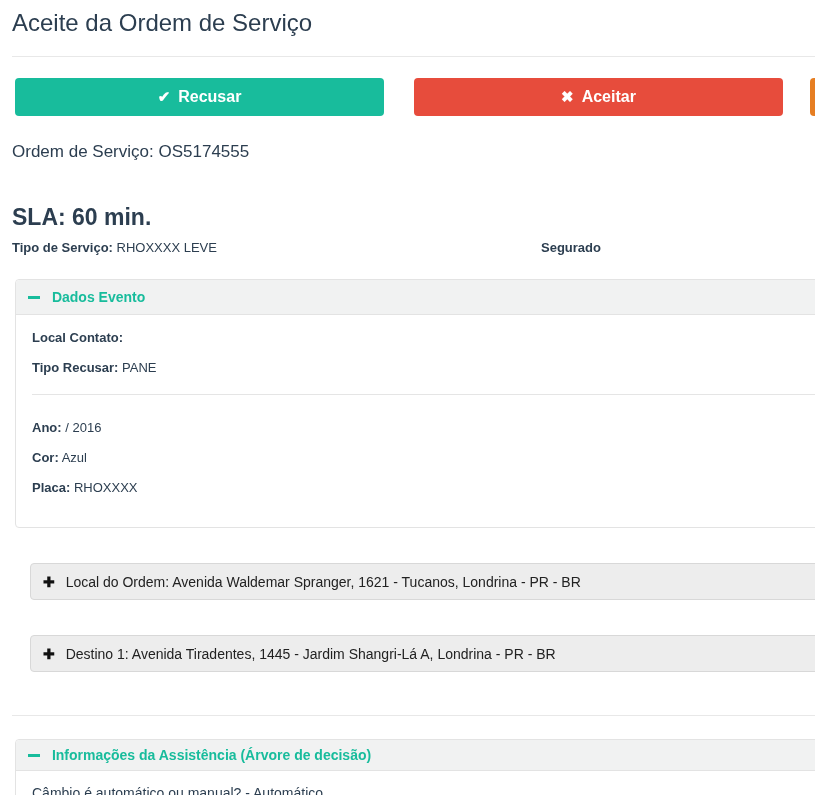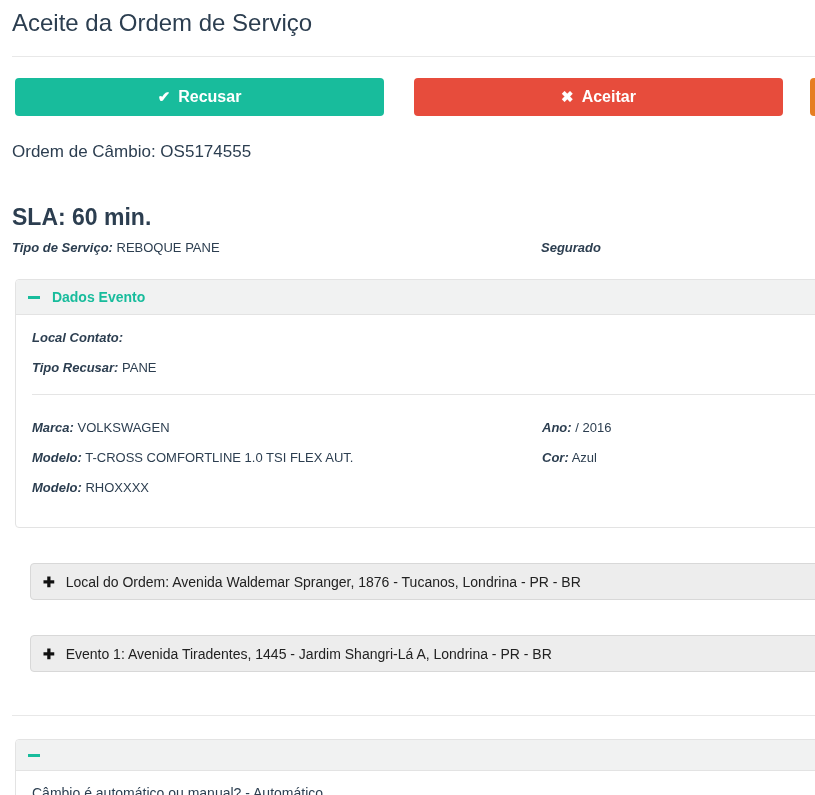--- a/index.html
+++ b/index.html
@@ -35,21 +35,21 @@
   .btn-refuse { background: #e74c3c; margin-right: 27px; }
   .btn-extra  { background: #e67e22; }
 
   .order-line { margin-top: 26px; font-size: 17px; line-height: 20px; }
   .sla-line   { margin-top: 42px; font-size: 23px; font-weight: bold; line-height: 26px; }
 
   .service-row {
     margin-top: 10px; display: grid; grid-template-columns: 529px auto;
     font-size: 13px; line-height: 15px;
   }
-  .lbl { font-weight: bold; font-style: italic; }
+  .lbl { font-weight: bold; }
 
   .panel {
     margin: 24px 0 0 3px; width: 1164px;
     border: 1px solid #e3e3e3; border-radius: 4px; background: #fff;
   }
   .panel-heading {
     background: #f1f2f2; border-bottom: 1px solid #e3e3e3;
     border-radius: 4px 4px 0 0;
     padding: 9px 12px; line-height: 16px;
     font-size: 14px; font-weight: bold; color: #18bc9c;
@@ -101,30 +101,30 @@
     <button class="btn btn-refuse">
       <i class="ico">✖</i>
       <span>Aceitar</span>
     </button>
     <button class="btn btn-extra">
       <span></span>
     </button>
   </div>
 
   <div class="order-line">
-    <span>Ordem de Câmbio:</span>
+    <span>Ordem de Serviço:</span>
     <span>OS5174555</span>
   </div>
 
   <div class="sla-line">SLA: 60 min.</div>
 
   <div class="service-row">
     <div>
       <span class="lbl">Tipo de Serviço:</span>
-      <span>REBOQUE PANE</span>
+      <span>RHOXXXX LEVE</span>
     </div>
     <div class="lbl">Segurado</div>
   </div>
 
   <div class="panel">
     <div class="panel-heading">
       <span class="minus-icon"></span>
       <span>Dados Evento</span>
     </div>
     <div class="panel-body">
@@ -132,61 +132,54 @@
         <span class="lbl">Local Contato:</span>
         <span></span>
       </div>
       <div class="frow">
         <span class="lbl">Tipo Recusar:</span>
         <span>PANE</span>
       </div>
       <hr class="inner-hr">
       <div class="frow frow2">
         <div>
-          <span class="lbl">Marca:</span>
-          <span>VOLKSWAGEN</span>
-        </div>
-        <div>
           <span class="lbl">Ano:</span>
           <span>/ 2016</span>
         </div>
       </div>
       <div class="frow frow2">
         <div>
-          <span class="lbl">Modelo:</span>
-          <span>T-CROSS COMFORTLINE 1.0 TSI FLEX AUT.</span>
-        </div>
-        <div>
           <span class="lbl">Cor:</span>
           <span>Azul</span>
         </div>
       </div>
       <div class="frow">
-        <span class="lbl">Modelo:</span>
+        <span class="lbl">Placa:</span>
         <span>RHOXXXX</span>
       </div>
     </div>
   </div>
 
   <div class="accordion-bar">
     <i class="plus-icon">✚</i>
     <span>Local do Ordem:</span>
-    <span>Avenida Waldemar Spranger, 1876 - Tucanos, Londrina - PR - BR</span>
+    <span>Avenida Waldemar Spranger, 1621 - Tucanos, Londrina - PR - BR</span>
   </div>
 
   <div class="accordion-bar">
     <i class="plus-icon">✚</i>
-    <span>Evento 1:</span>
+    <span>Destino 1:</span>
     <span>Avenida Tiradentes, 1445 - Jardim Shangri-Lá A, Londrina - PR - BR</span>
   </div>
 
   <hr class="rule2">
 
   <div class="panel panel-tree">
     <div class="panel-heading">
       <span class="minus-icon"></span>
+      <span>Informações da Assistência (Árvore de decisão)</span>
     </div>
     <div class="panel-body">
       <div>Câmbio é automático ou manual? - Automático</div>
     </div>
   </div>
 
 </div>
 
 </body></html>

